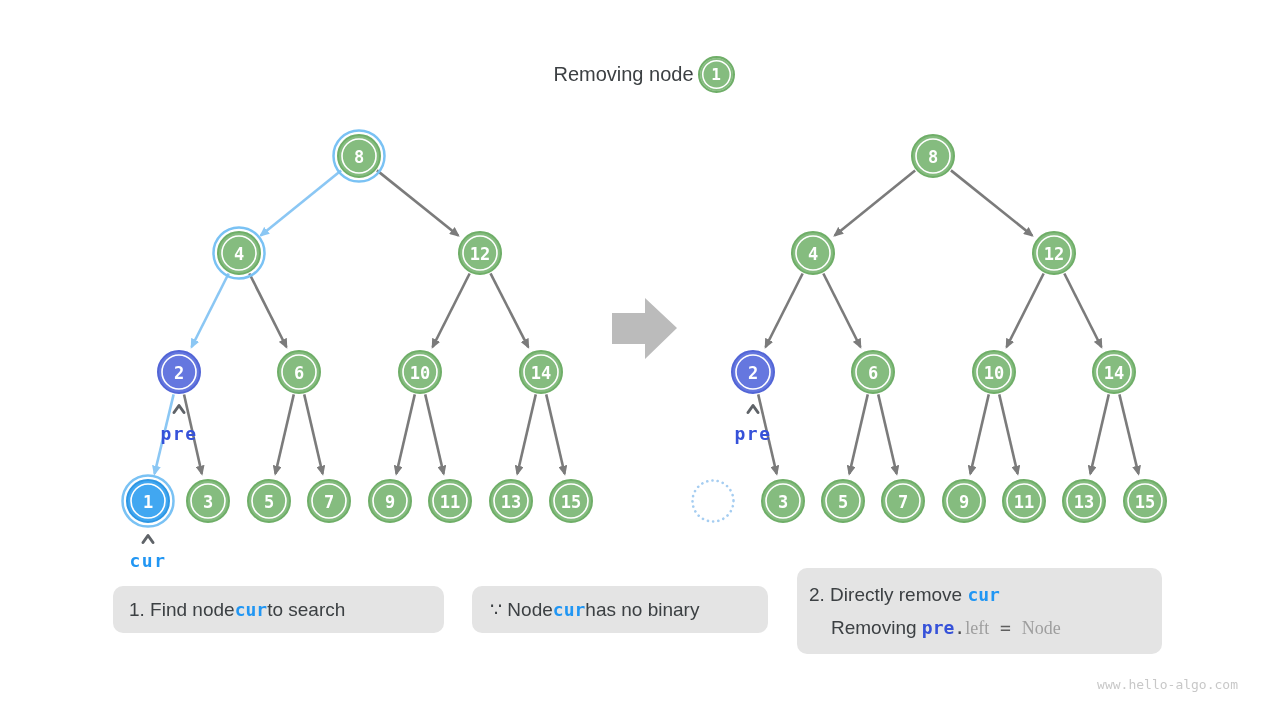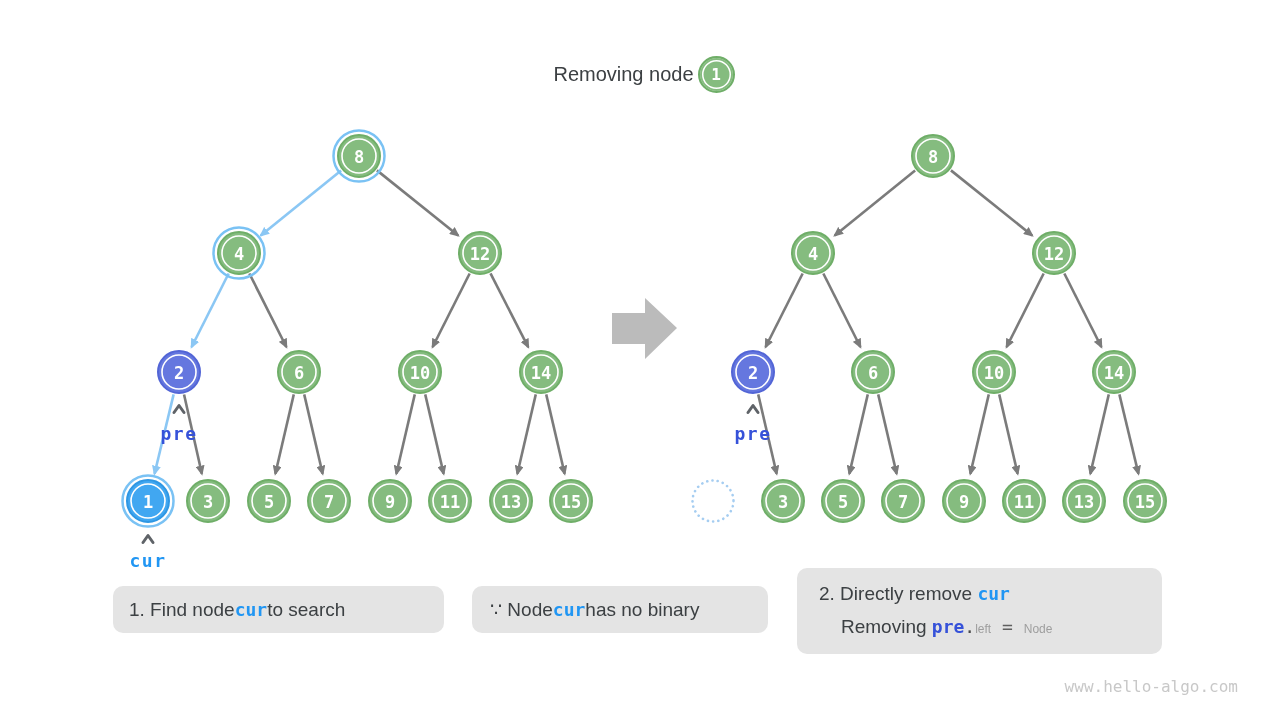--- a/index.html
+++ b/index.html
@@ -26,34 +26,34 @@
   
   #diagram-svg { position:absolute; top:0; left:0; }
   
   .caption {
     position:absolute; background:var(--box-bg); border-radius:10px;
     color:var(--text-dark); font-size:19px;
     display:flex; align-items:center;
   }
   .box1 { left:113px; top:586px; width:331px; height:47px; padding:0 16px; }
   .box2 { left:472px; top:586px; width:296px; height:47px; padding:0 18px; }
-  .box3 { left:797px; top:568px; width:365px; height:86px; padding:10px 22px;
+  .box3 { left:797px; top:568px; width:365px; height:86px; padding:10px 12px;
           flex-direction:column; align-items:flex-start; justify-content:center; }
   .cap-line { line-height:33px; white-space:pre; }
   .cap-line.indent { padding-left:22px; }
   .seg-plain { color:var(--text-dark); }
   .seg-cur { color:var(--label-cur); font-family:"DejaVu Sans Mono", monospace; font-weight:bold; font-size:18px; }
   .seg-pre { color:var(--label-pre); font-family:"DejaVu Sans Mono", monospace; font-weight:bold; font-size:18px; }
   .seg-dot { color:#4a4a4a; font-family:"DejaVu Sans Mono", monospace; font-size:18px; }
-  .seg-code { color:var(--code-gray); font-family:Liberation Sans, sans-serif; font-size:12px; }
+  .seg-code { color:var(--code-gray); font-family:Liberation Serif, serif; font-size:18px; }
   .seg-eq { color:#5f5f5f; font-family:"DejaVu Sans Mono", monospace; font-size:18px; }
   
   .watermark {
     position:absolute; right:42px; top:677px;
-    font-family:"DejaVu Sans Mono", monospace; font-size:16px;
+    font-family:"DejaVu Sans Mono", monospace; font-size:13px;
     color:var(--watermark);
   }
 </style>
 </head>
 <body>
 
 <div class="page">
 
   <div class="title">
     <span>Removing node</span>

